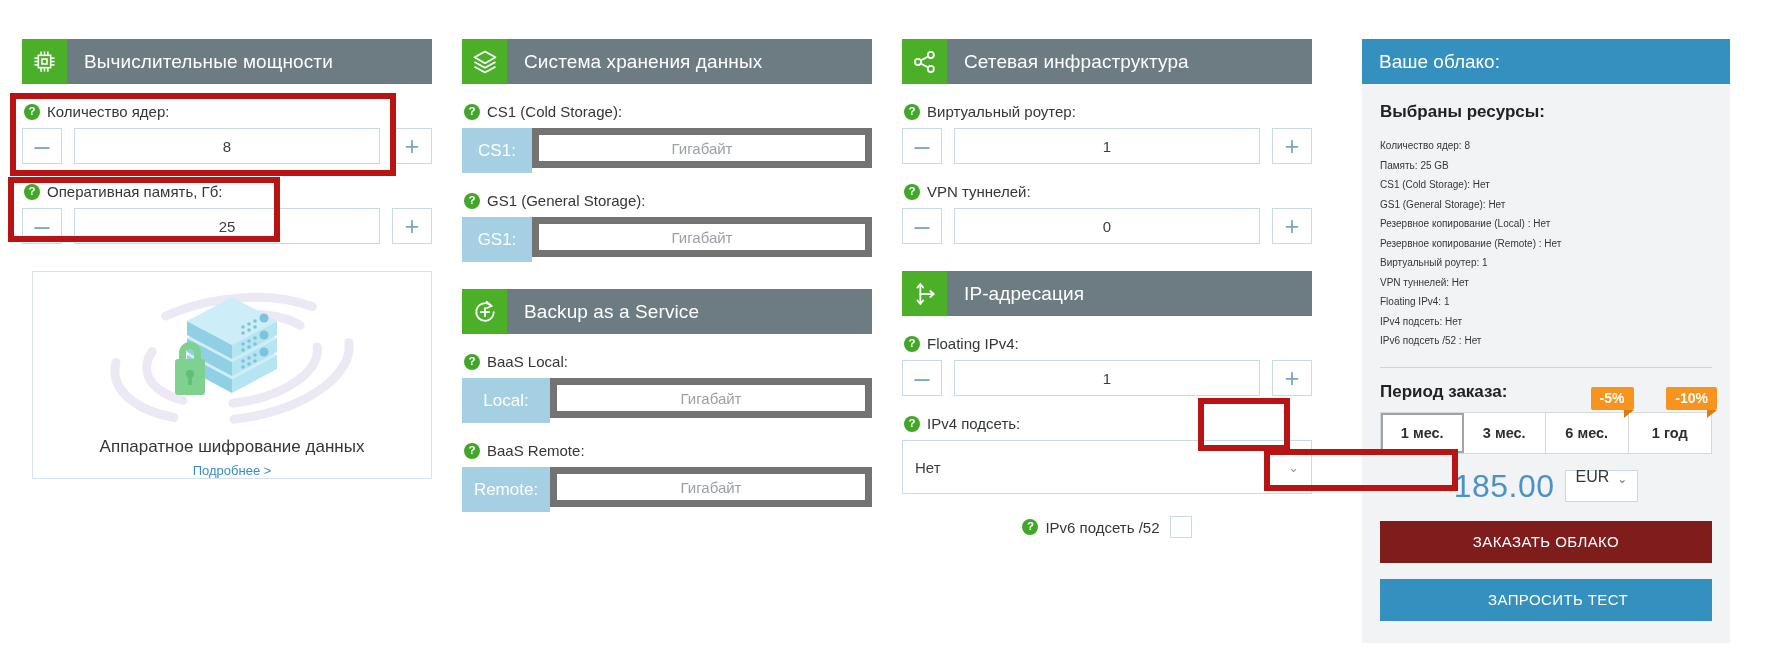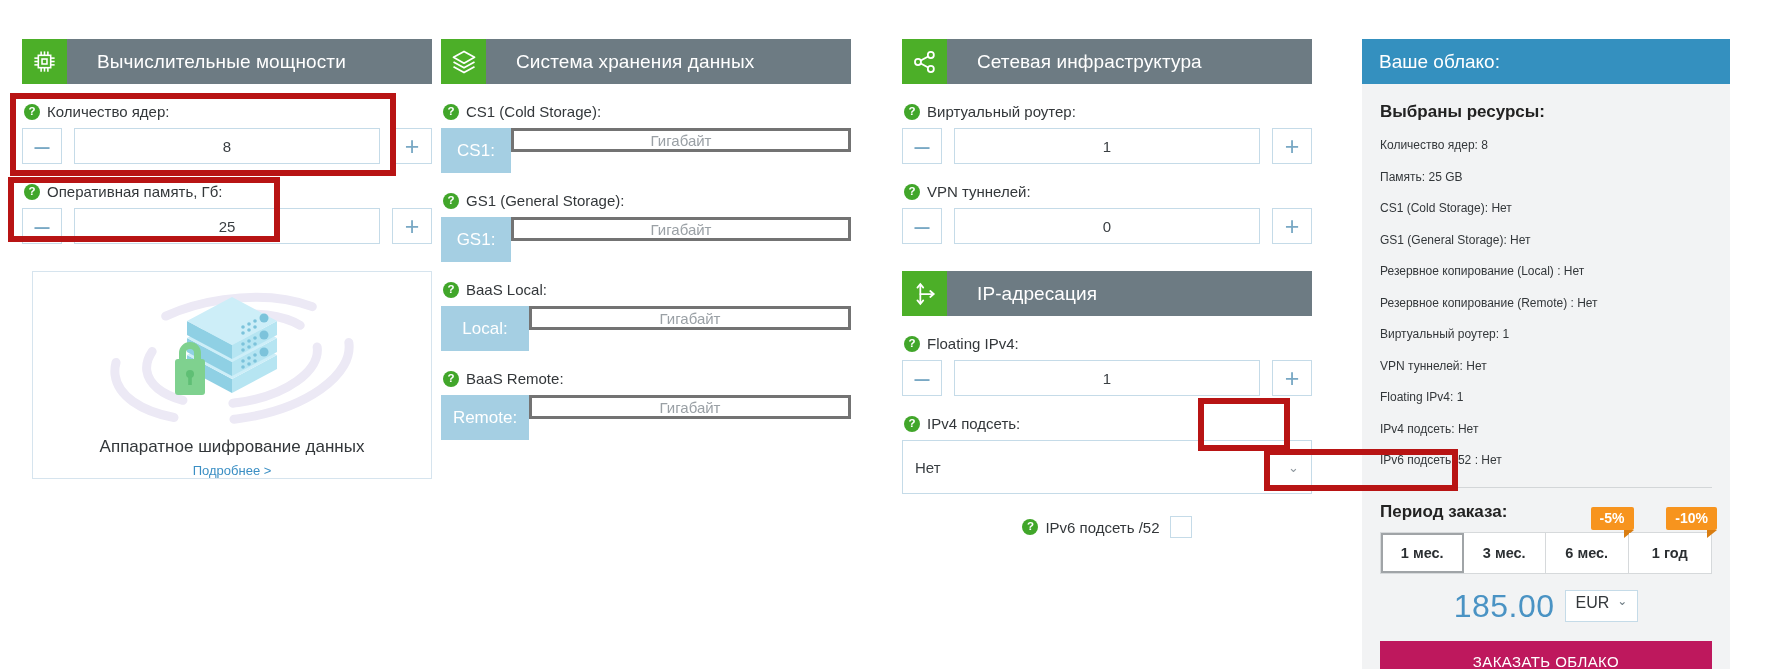--- a/index.html
+++ b/index.html
@@ -13,21 +13,21 @@
   }
   .page {
     position: relative;
     width: 1771px; height: 669px;
     background: #fff;
   }
 
   
   .col { position: absolute; top: 0; }
   .col-1 { left: 22px;   width: 410px; }
-  .col-2 { left: 441px;  width: 410px; }
+  .col-2 { left: 462px;  width: 410px; }
   .col-3 { left: 902px;  width: 410px; }
   .col-4 { left: 1362px; width: 368px; }
 
   
   .sec-head {
     display: flex; align-items: stretch;
     height: 45px;
     background: #6d7b83;
     margin-top: 39px;
   }
@@ -35,21 +35,21 @@
     width: 45px; height: 45px;
     background: #4caf28;
     display: flex; align-items: center; justify-content: center;
     flex: 0 0 45px;
   }
   .sec-head .ico svg { display: block; }
   .sec-head .ttl {
     color: #fff;
     font-size: 19px;
     display: flex; align-items: center;
-    padding-left: 30px;
+    padding-left: 17px;
     letter-spacing: .1px;
   }
 
   
   .field { margin-top: 19px; }
   .field-lbl {
     display: flex; align-items: center;
     font-size: 15px; color: #33373a;
     margin-bottom: 8px; padding-left: 2px;
   }
@@ -90,22 +90,22 @@
   .pfx-row { display: flex; align-items: stretch; }
   .pfx {
     width: 70px; height: 45px;
     background: #a5cfe3;
     color: #fff; font-size: 17px;
     display: flex; align-items: center; justify-content: center;
     flex: 0 0 70px;
   }
   .pfx.wide { width: 88px; flex: 0 0 88px; }
   .txt-input {
-    flex: 1 1 auto; height: 24px;
-    border: 3px solid #737373;
+    flex: 1 1 auto; height: 40px;
+    border: 7px solid #737373;
     background: #fff;
     font-size: 15px; color: #9aa0a5;
     display: flex; align-items: center; justify-content: center;
   }
 
   .select-box {
     height: 54px; width: 100%;
     border: 1px solid #c5dbe8; background: #fff;
     display: flex; align-items: center;
     padding: 0 12px;
@@ -153,24 +153,23 @@
   }
   .panel-body {
     background: #f2f3f4;
     padding: 18px 18px 22px 18px;
   }
   .panel-h2 {
     font-size: 17px; font-weight: bold; color: #222;
     margin: 0 0 14px 0;
   }
   .sum-line {
-    font-size: 12px; color: #33373a;
+    font-size: 10px; color: #33373a;
     line-height: 19.5px;
     white-space: nowrap;
-    margin-top: 12px;
   }
   .hr { height: 1px; background: #d3d6d8; margin: 16px 0 14px 0; }
   .panel-h3 { font-size: 17px; font-weight: bold; color: #222; margin-bottom: 10px; }
 
   .periods {
     display: flex; position: relative;
     border: 1px solid #d6d9db;
     background: #fff; height: 42px;
   }
   .period {
@@ -200,32 +199,32 @@
 
   .price-row {
     display: flex; align-items: center; justify-content: center;
     margin-top: 14px; gap: 10px;
   }
   .price {
     font-size: 32px; color: #4a93c4; letter-spacing: .5px;
   }
   .cur {
     border: 1px solid #c5dbe8; background: #fff;
-    height: 32px; padding: 3px 10px;
-    display: flex; align-items: flex-start; gap: 8px;
+    height: 32px; padding: 15px 10px;
+    display: flex; align-items: flex-end; gap: 8px;
     font-size: 16px; color: #33373a;
   }
   .cur .chev { font-size: 12px; color: #6d7b83; }
 
   .cta {
     height: 42px; margin-top: 16px;
     display: flex; align-items: center; justify-content: center;
     color: #fff; font-size: 15px; letter-spacing: .4px;
   }
-  .cta.green { background: #be185d; }
+  .cta.green { background: #7f1d1d; }
   .cta.blue  { background: #3490bf; margin-top: 16px; padding-left: 24px; }
 
   
   .redbox {
     position: absolute;
     border: 6px solid #b81414;
     pointer-events: none;
     z-index: 40;
   }
 </style>
@@ -362,20 +361,31 @@
       <div class="field-lbl">
         <span class="q">?</span>
         <span>GS1 (General Storage):</span>
       </div>
       <div class="pfx-row">
         <div class="pfx">GS1:</div>
         <div class="txt-input">Гигабайт</div>
       </div>
     </div>
 
+    <div class="sec-head" style="margin-top:27px;">
+      <span class="ico">
+        <svg width="28" height="28" viewBox="0 0 24 24" fill="none" stroke="#fff" stroke-width="1.5" stroke-linecap="round">
+          <path d="M19.5 12a7.5 7.5 0 1 1-2.2-5.3"></path>
+          <polyline points="13.4,3.2 17.6,6.9 13.8,8.6"></polyline>
+          <line x1="12" y1="8.4" x2="12" y2="15.6"></line>
+          <line x1="8.4" y1="12" x2="15.6" y2="12"></line>
+        </svg>
+      </span>
+      <span class="ttl">Backup as a Service</span>
+    </div>
 
     <div class="field">
       <div class="field-lbl">
         <span class="q">?</span>
         <span>BaaS Local:</span>
       </div>
       <div class="pfx-row">
         <div class="pfx wide">Local:</div>
         <div class="txt-input">Гигабайт</div>
       </div>

